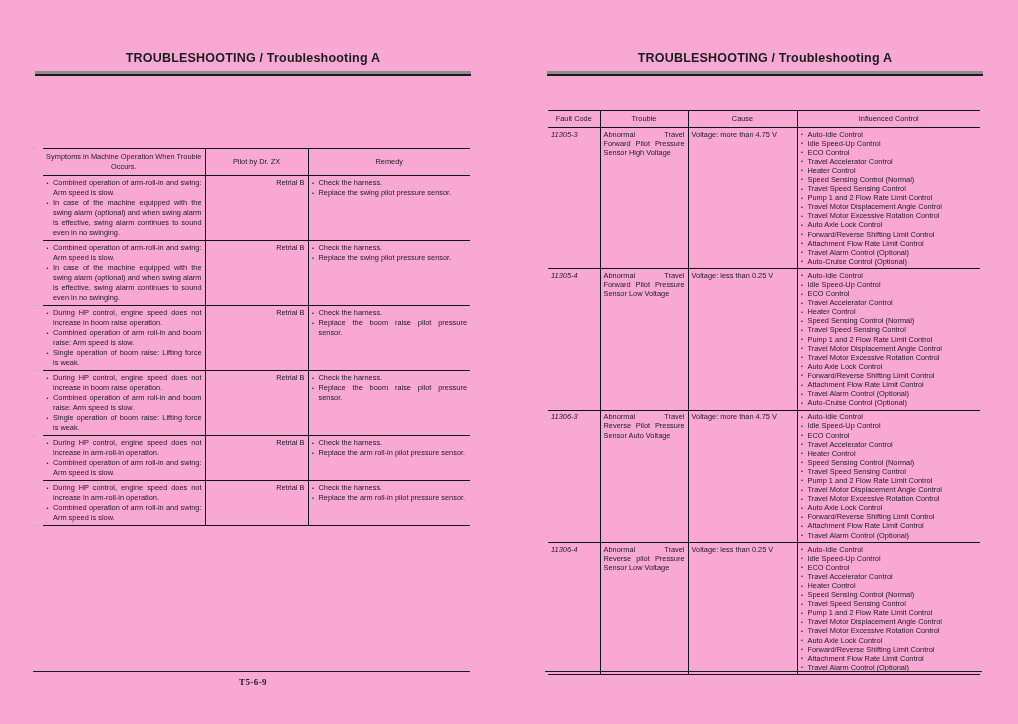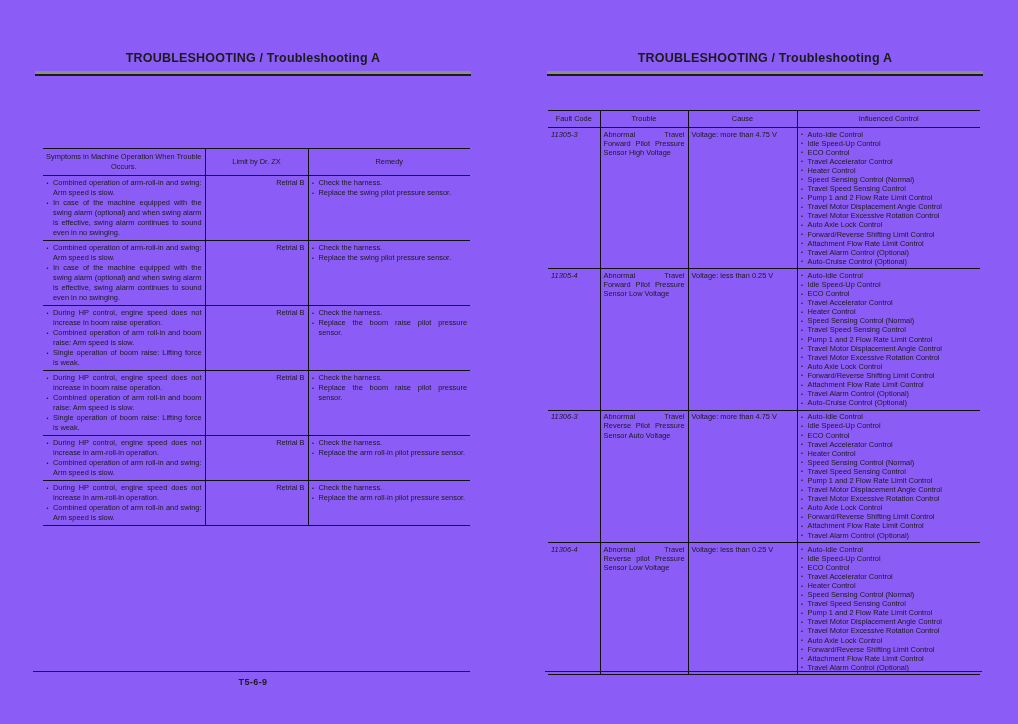--- a/index.html
+++ b/index.html
@@ -6,21 +6,21 @@
     margin: 0;
     padding: 0;
     width: 1018px;
     height: 724px;
     background: #ffffff;
     overflow: hidden;
     font-family: "Liberation Sans", sans-serif;
     color: #1b1b1b;
     -webkit-font-smoothing: antialiased;
   }
-  .spread { position: relative; width: 1018px; height: 724px; background: #8b5cf6; }
+  .spread { position: relative; width: 1018px; height: 724px; background: #f9a8d4; }
 
   .page { position: absolute; top: 0; width: 436px; height: 724px; }
   #page-left  { left: 35px; }
   #page-right { left: 547px; }
 
   .page-title {
     position: absolute; top: 51px; left: 0; right: 0;
     text-align: center;
     font-size: 12.5px; font-weight: bold; letter-spacing: 0.2px;
     white-space: nowrap;
@@ -76,21 +76,21 @@
   .cause-cell      { text-align: left; }
   .remedy-dr-cell  { text-align: right; }
 
   .footer-rule {
     position: absolute; top: 671px; left: -2px; width: 437px;
     height: 1.1px; background: #1b1b1b;
   }
   .footer-text {
     position: absolute; top: 677px; left: 0; right: 0;
     text-align: center;
-    font-size: 9px; font-weight: bold; letter-spacing: 0.4px;
+    font-size: 9px; font-weight: bold; letter-spacing: 0.4px; font-family: Liberation Serif, serif;
   }
 </style>
 </head>
 <body>
 
 <div class="spread">
 
   <section class="page" id="page-left">
     <div class="page-title">TROUBLESHOOTING / Troubleshooting A</div>
     <div class="header-rule">
@@ -100,21 +100,21 @@
 
     <table class="doc-table" id="left-table">
       <colgroup>
           <col class="c1">
           <col class="c2">
           <col class="c3">
         </colgroup>
       <thead>
         <tr>
           <th>Symptoms in Machine Operation When Trouble Occurs.</th>
-          <th>Limit by Dr. ZX</th>
+          <th>Pilot by Dr. ZX</th>
           <th>Remedy</th>
         </tr>
       </thead>
       <tbody id="left-tbody">
           <tr>
             <td class="symptoms-cell">
               <div class="li"><span class="bullet">•</span><span>Combined operation of arm-roll-in and swing: Arm speed is slow.</span></div>
               <div class="li"><span class="bullet">•</span><span>In case of the machine equipped with the swing alarm (optional) and when swing alarm is effective, swing alarm continues to sound even in no swinging.</span></div>
             </td>
             <td class="remedy-dr-cell"><span>Retrial B</span></td>

